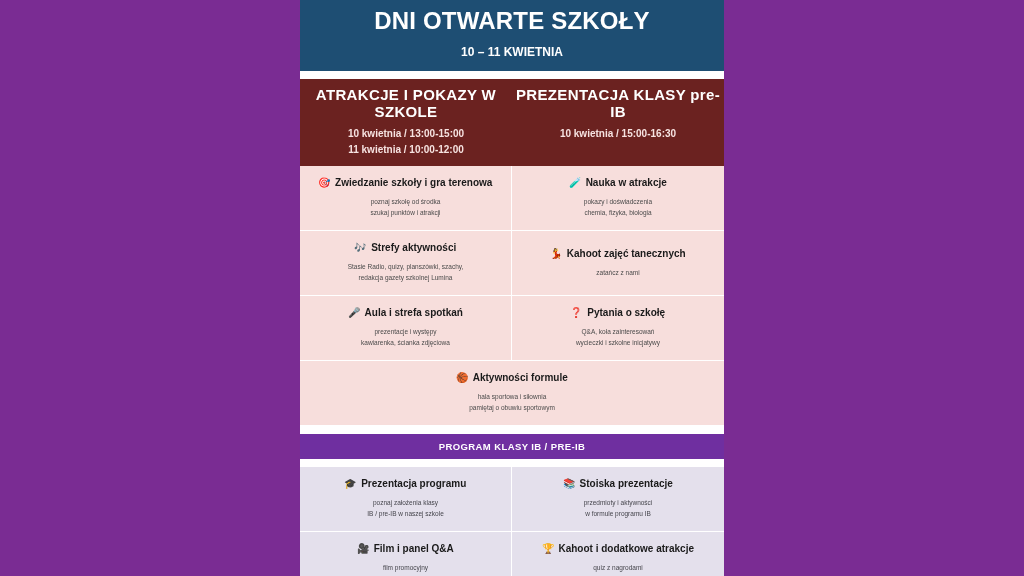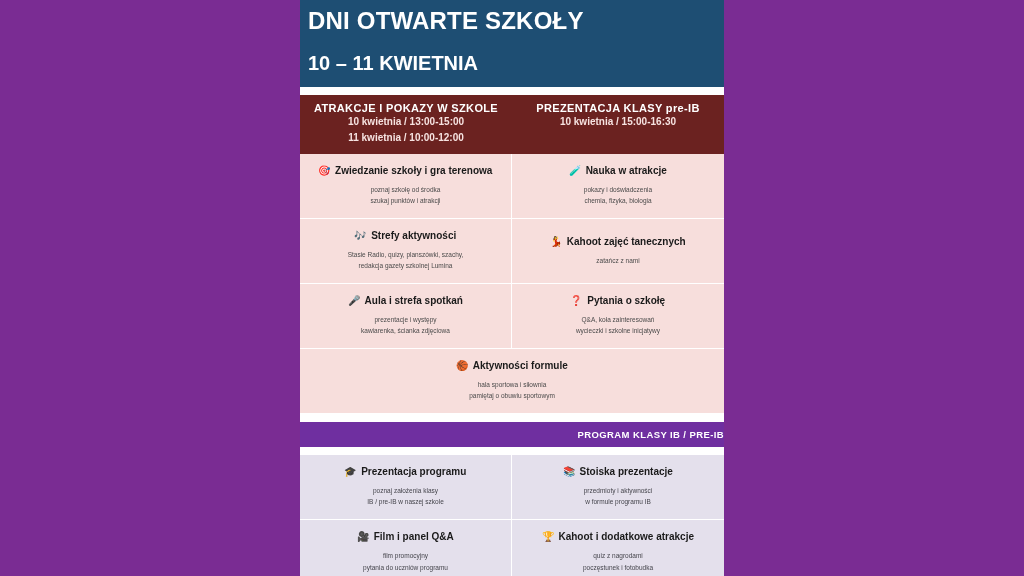--- a/index.html
+++ b/index.html
@@ -14,41 +14,41 @@
   #poster {
     width:424px; height:576px;
     background:#ffffff;
     display:flex; flex-direction:column;
   }
 
   
   .header {
     background:#1E4E73;
     color:#ffffff;
-    text-align:left;
+    text-align:center;
     padding:6px 8px 12px 8px;
   }
   .header h1 {
     font-size:24px; font-weight:bold; letter-spacing:.2px;
     line-height:1.25;
   }
   .header h2 {
-    font-size:20px; font-weight:bold; margin-top:16px;
+    font-size:12px; font-weight:bold; margin-top:9px;
   }
   .gap-white { background:#ffffff; height:8px; flex:none; }
 
   
   .infobar {
     background:#6B2220; color:#F7E3E1;
     display:flex; padding:7px 0 9px 0;
   }
   .infobar .col { flex:1 1 50%; text-align:center; }
   .infobar .col-title {
-    font-size:11px; font-weight:bold; letter-spacing:.35px;
-    color:#FFFFFF; 
+    font-size:15px; font-weight:bold; letter-spacing:.35px;
+    color:#FFFFFF; margin-bottom:6px;
   }
   .infobar .col-line { font-size:10px; font-weight:bold; line-height:1.55; }
 
   
   .grid { display:flex; flex-wrap:wrap; }
   .card {
     background:#F7DEDC;
     border-right:1px solid #ffffff;
     border-bottom:1px solid #ffffff;
     text-align:center;
@@ -68,21 +68,21 @@
     font-size:6.5px; color:#4A4A4A; line-height:1.7; margin-top:7px;
   }
 
   
   .card.lav { background:#E4E0EC; }
   .card.lav .card-sub { color:#45454C; }
 
   
   .band-purple {
     background:#6F2FA0; color:#ffffff;
-    text-align:right; font-size:9.5px; font-weight:bold;
+    text-align:center; font-size:9.5px; font-weight:bold;
     letter-spacing:.4px; padding:7px 0;
   }
 </style>
 </head>
 <body>
 
 <div id="poster">
 
   <div class="header">
     <h1>DNI OTWARTE SZKOŁY</h1>

